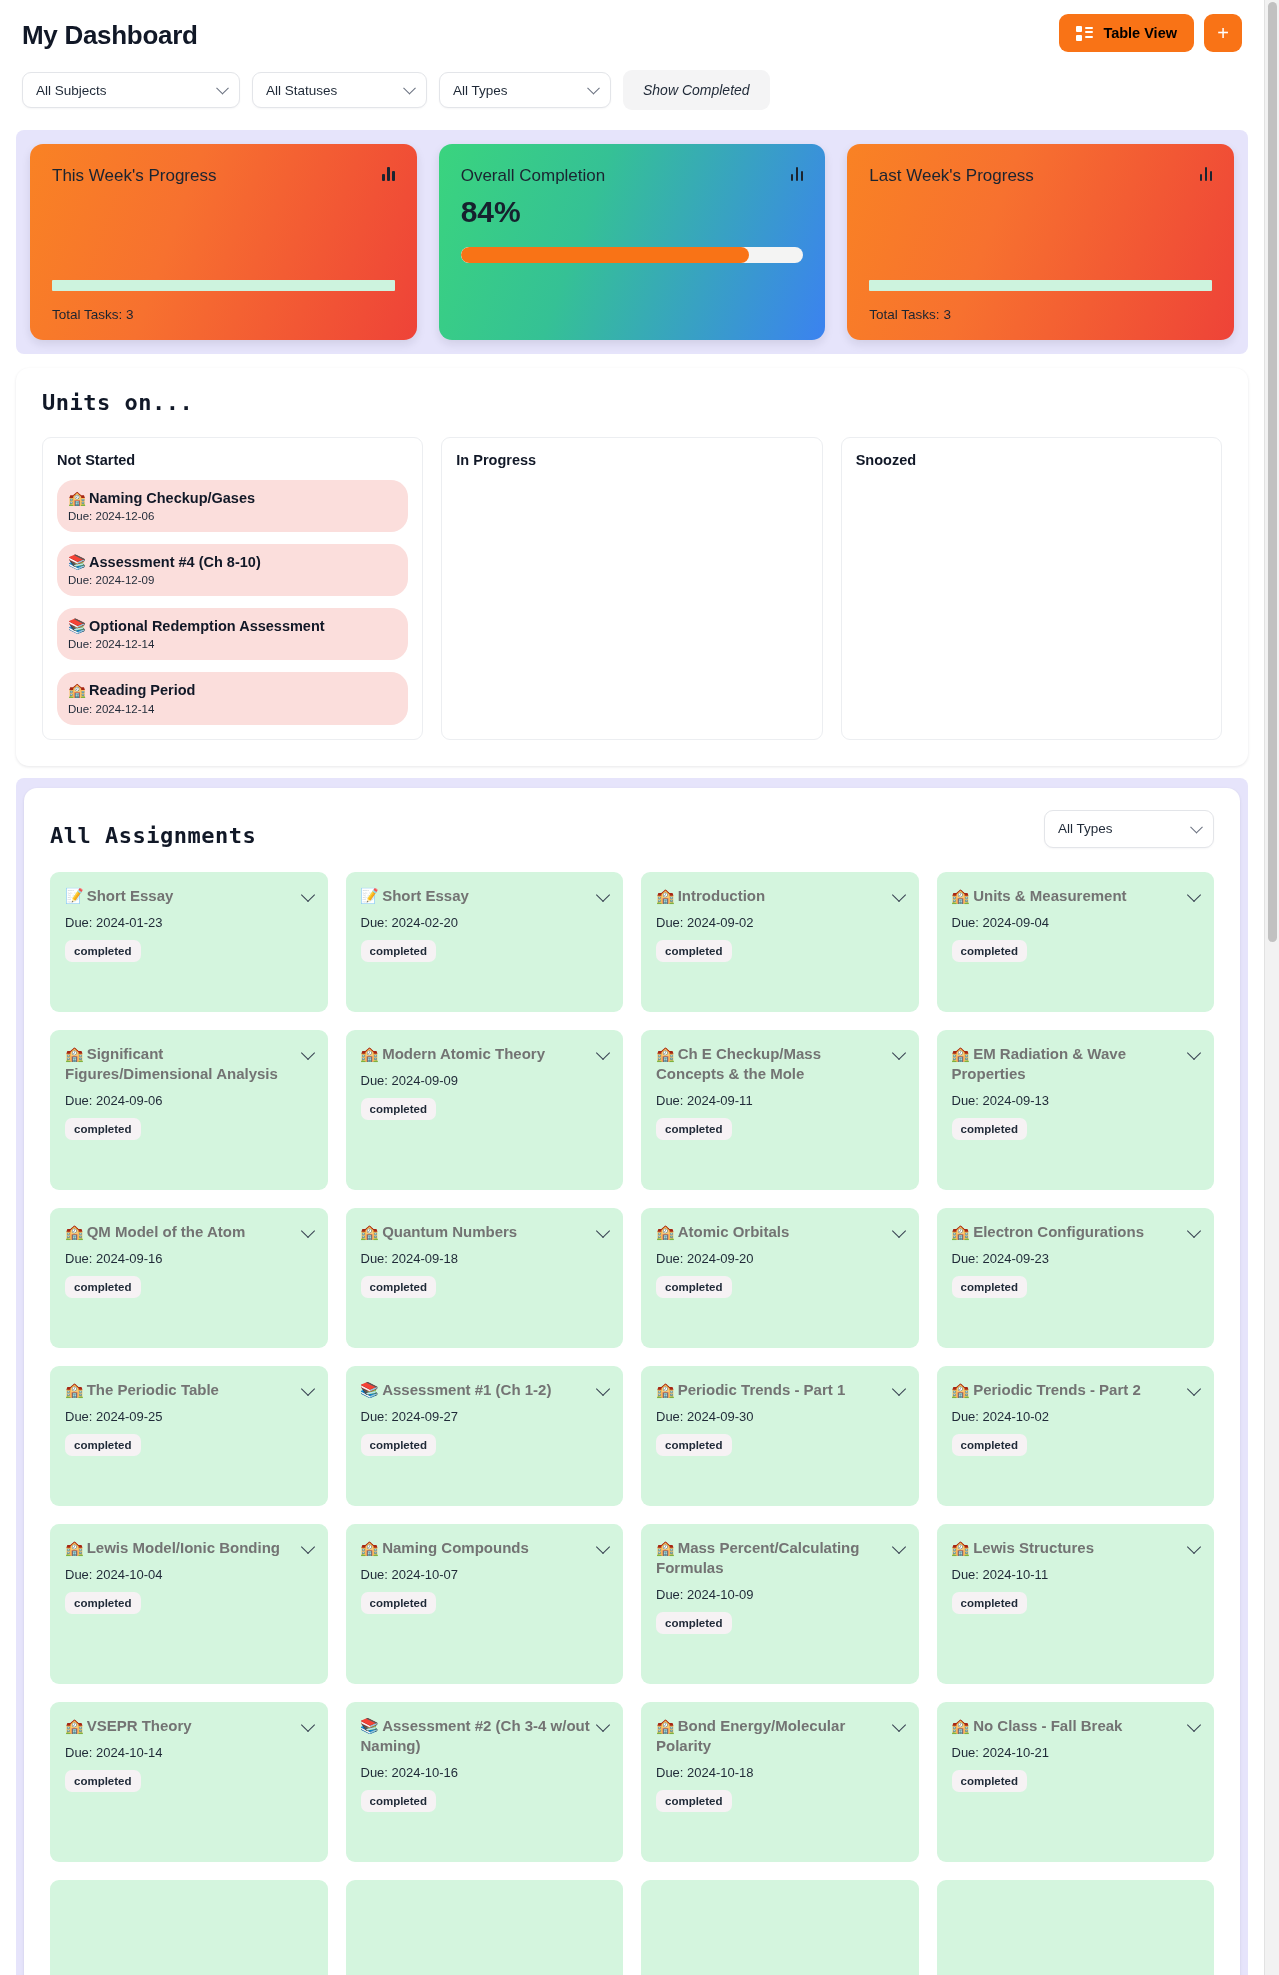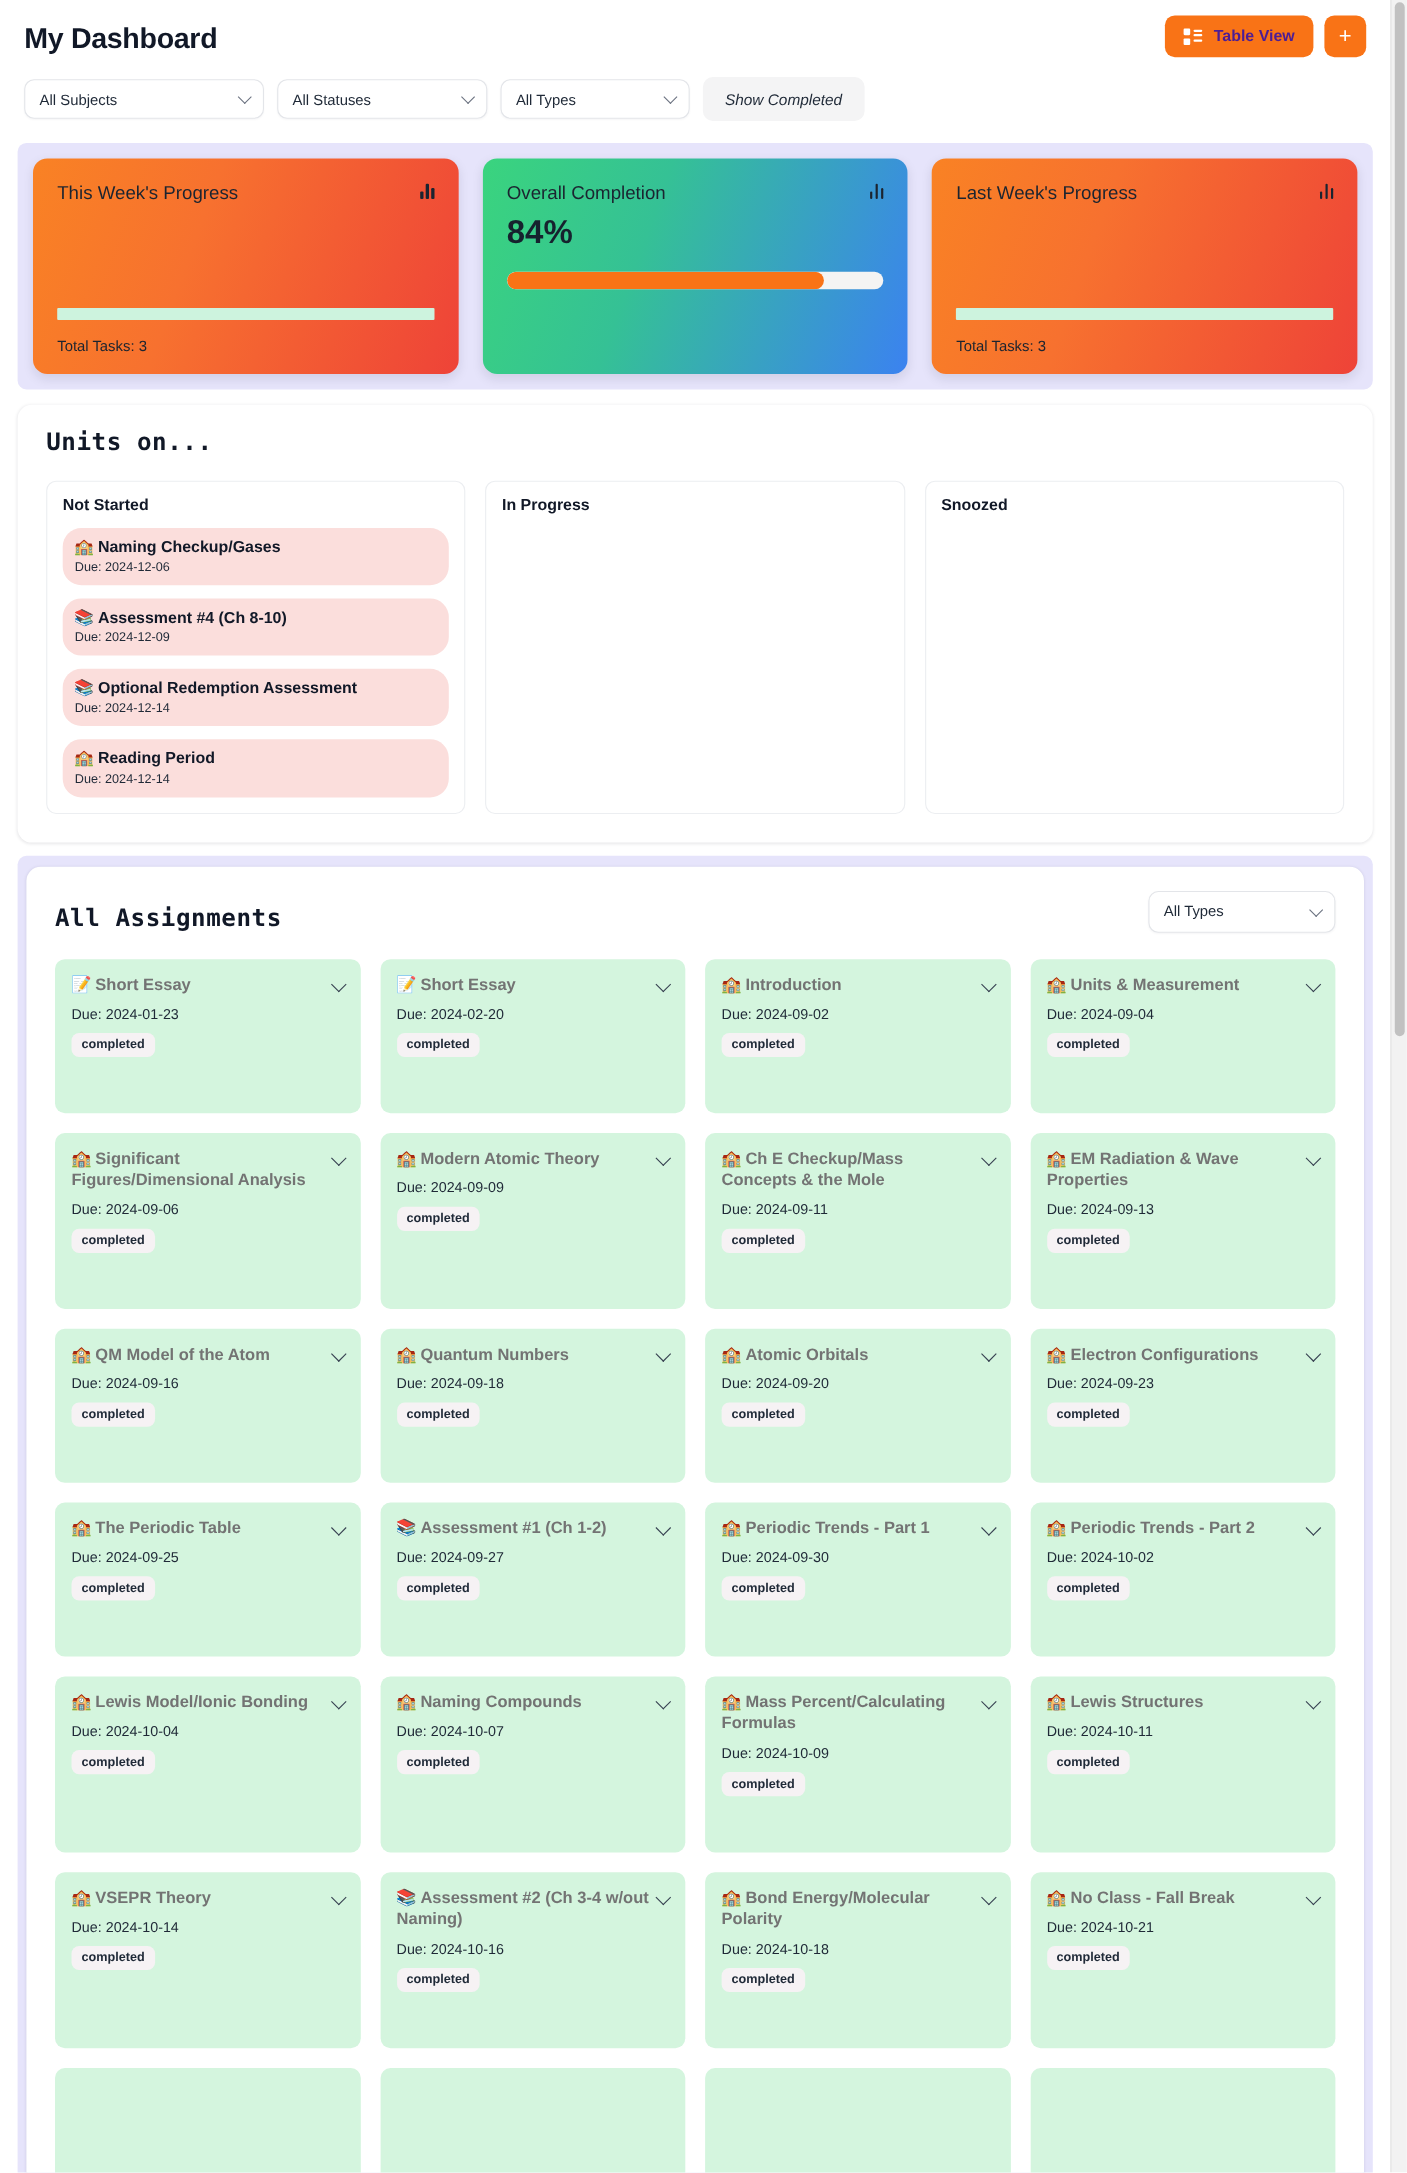--- a/index.html
+++ b/index.html
@@ -18,21 +18,21 @@
     display: flex; align-items: flex-start; justify-content: space-between;
     padding: 14px 22px 0 22px;
   }
   .page-title {
     font-size: 26px; font-weight: 700; letter-spacing: -0.3px;
     color: #111827; line-height: 1.2; padding-top: 6px;
   }
   .topbar-actions { display: flex; align-items: center; gap: 10px; }
   .btn-table {
     display: inline-flex; align-items: center; gap: 10px;
-    background: #f97316; color: #4c1d95; border: none; border-radius: 9px;
+    background: #f97316; color: #000000; border: none; border-radius: 9px;
     font-size: 14.5px; font-weight: 700; padding: 11px 17px; cursor: pointer;
     font-family: "Liberation Sans", sans-serif;
     margin-left: 13px;
   }
   .btn-plus {
     background: #f97316; color: #ffffff; border: none; border-radius: 9px;
     width: 38px; height: 38px; font-size: 20px; line-height: 1; cursor: pointer;
     display: inline-flex; align-items: center; justify-content: center;
   }
   .icon-table { display: inline-block; width: 17px; height: 15px; position: relative; }
@@ -51,21 +51,21 @@
   .filters {
     display: flex; align-items: center; gap: 12px; padding: 18px 22px 12px 22px;
   }
   .select {
     position: relative; background: #ffffff; border: 1px solid #e3e5e9;
     border-radius: 9px; height: 36px; display: flex; align-items: center;
     padding: 0 30px 0 13px; font-size: 13.5px; color: #1f2937; cursor: pointer;
     box-shadow: 0 1px 2px rgba(16,24,40,.04);
   }
   .select.w-subjects { width: 218px; }
-  .select.w-statuses { width: 191px; }
+  .select.w-statuses { width: 175px; }
   .select.w-types    { width: 172px; }
   .chev {
     position: absolute; right: 12px; top: 50%; width: 9px; height: 9px;
     border-right: 1.6px solid #6b7280; border-bottom: 1.6px solid #6b7280;
     transform: translateY(-70%) rotate(45deg);
   }
   .btn-showcompleted {
     background: #f4f4f5; border: none; border-radius: 9px; height: 40px;
     padding: 0 20px; font-size: 14px; color: #1f2937; cursor: pointer;
     font-family: "Liberation Sans", sans-serif;

